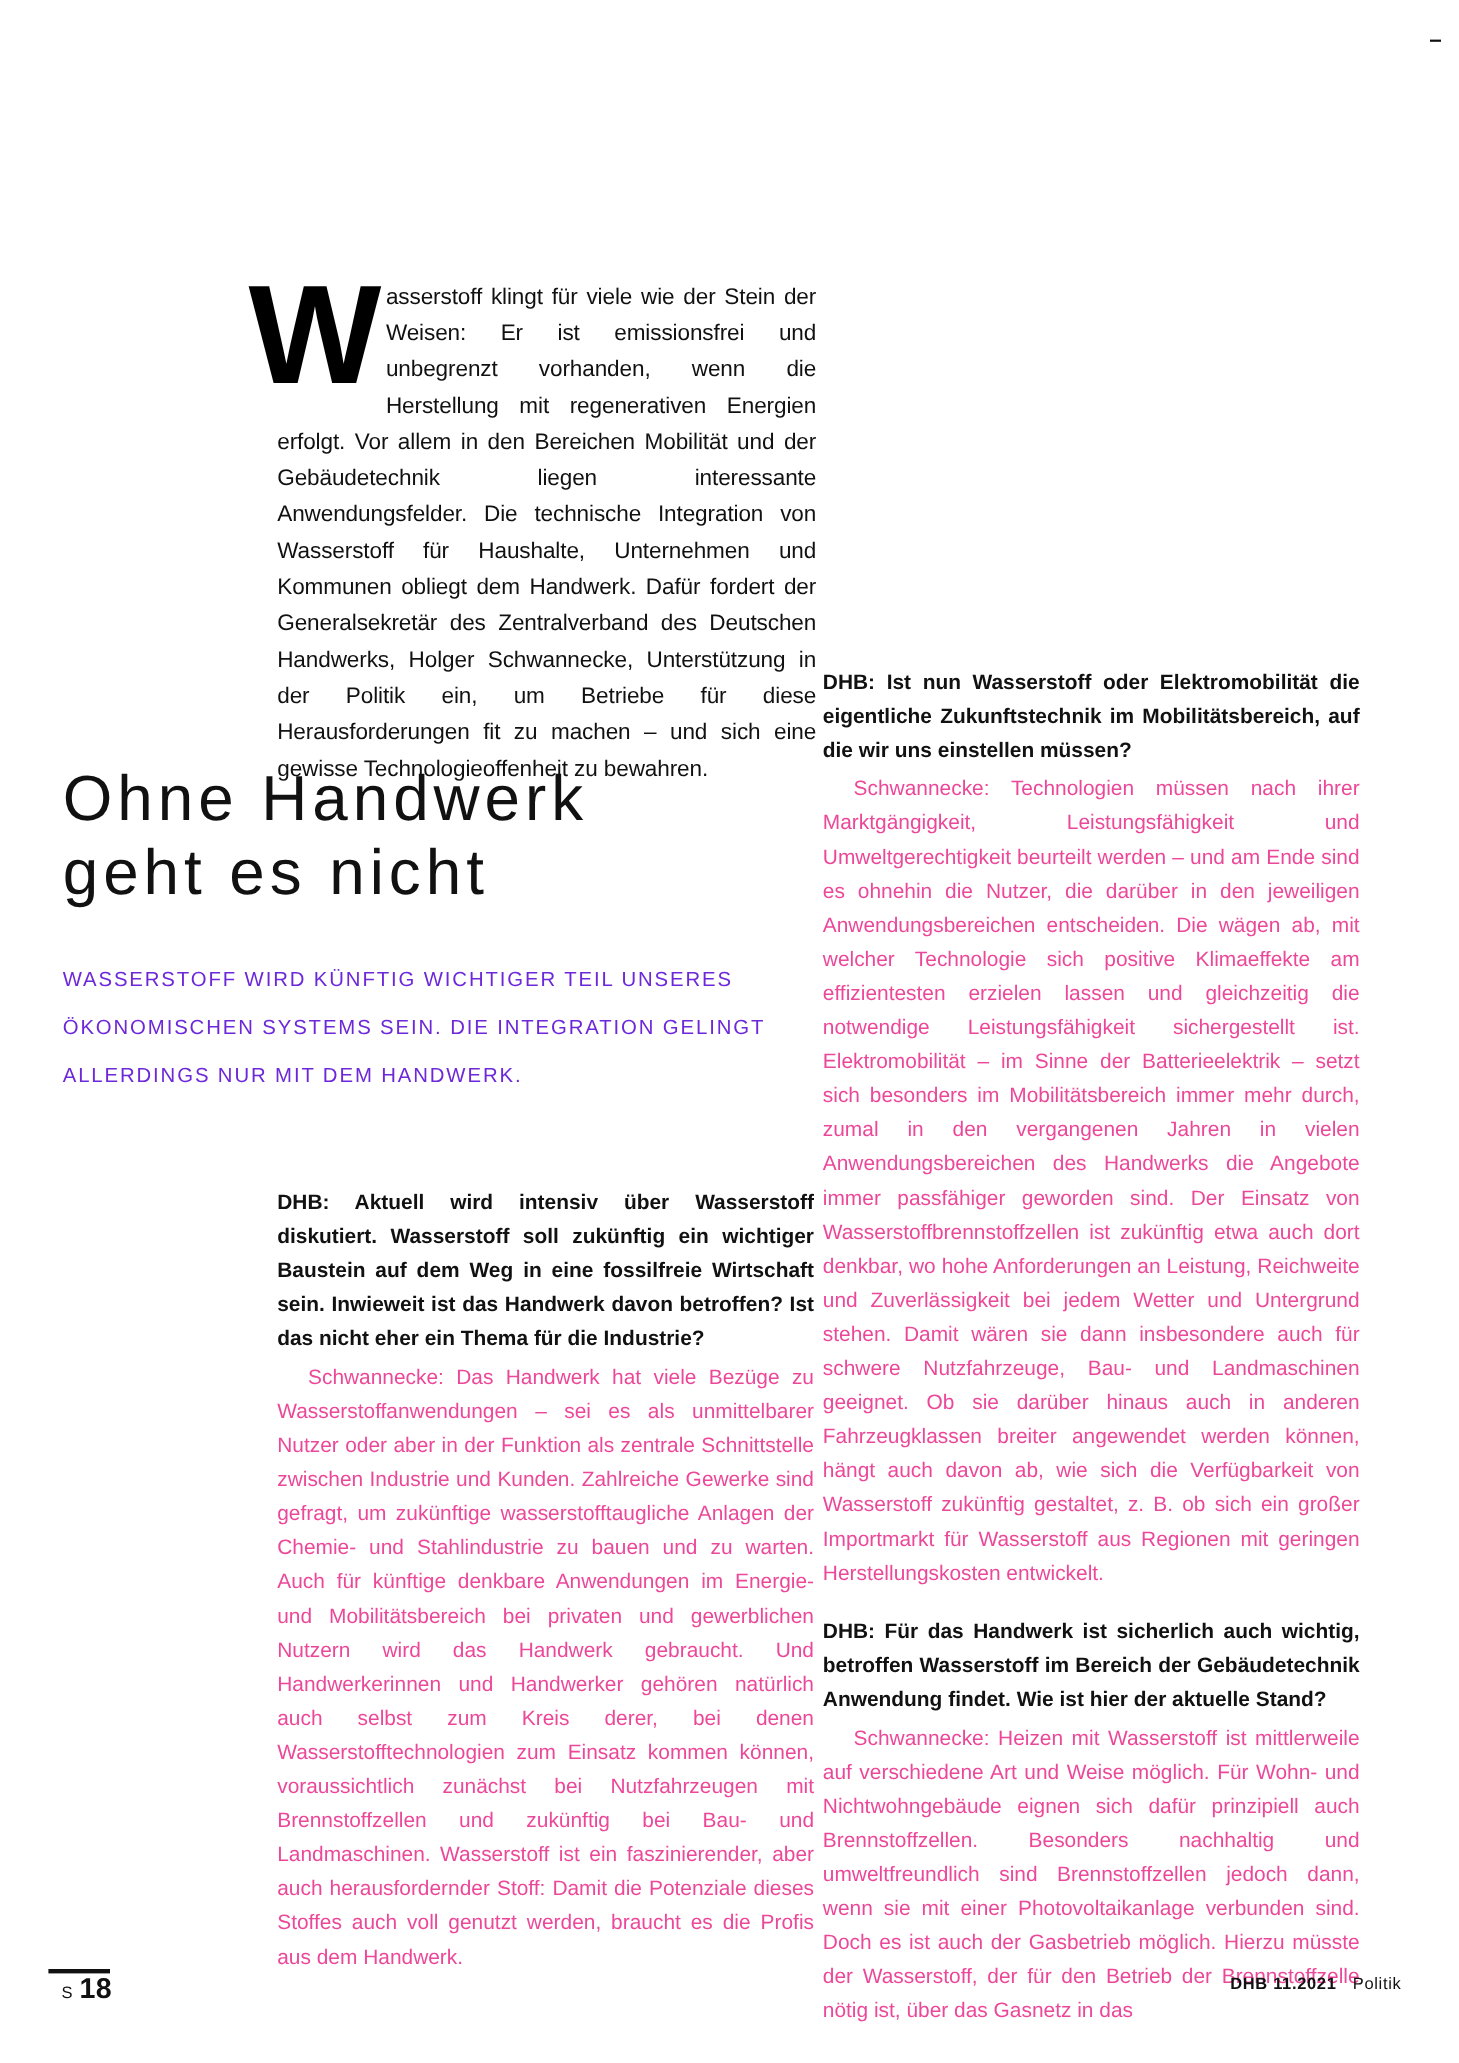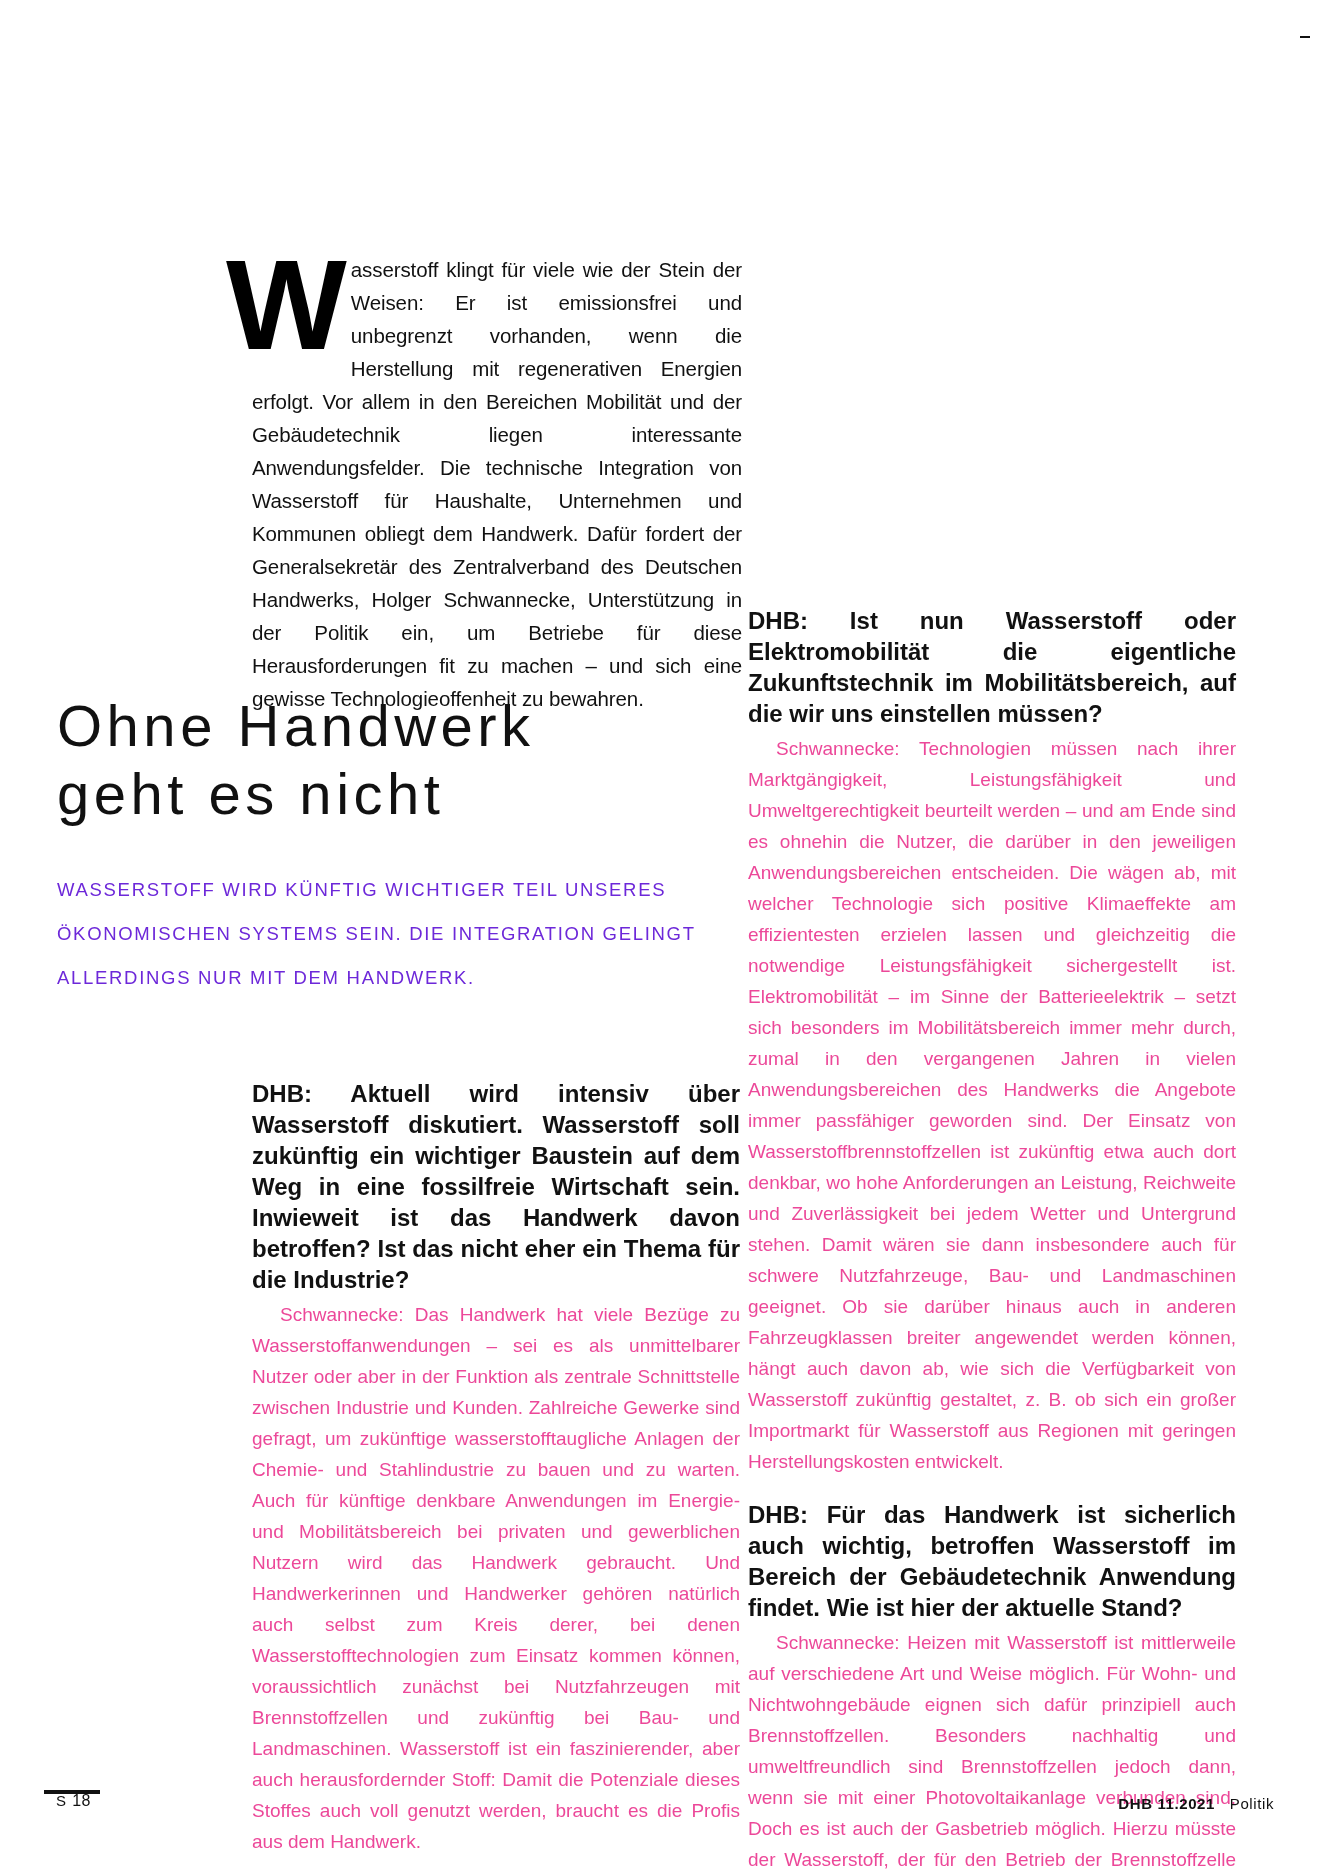--- a/index.html
+++ b/index.html
@@ -87,21 +87,21 @@
 
   .qa-left {
     position: absolute;
     left: 252px;
     top: 1078px;
     width: 488px;
   }
   .q {
     font-family: "Liberation Sans", sans-serif;
     font-weight: bold;
-    font-size: 24px;
+    font-size: 19px;
     line-height: 31px;
     color: #111;
     text-align: justify;
     margin: 0 0 4px 0;
   }
   .a {
     font-family: "Liberation Sans", sans-serif;
     font-size: 19px;
     line-height: 31px;
     color: #ec4899;
@@ -130,22 +130,22 @@
   .folio {
     position: absolute;
     left: 56px;
     top: 1792px;
     font-family: "Liberation Sans", sans-serif;
     font-size: 15px;
     color: #111;
     letter-spacing: 1px;
   }
   .folio .num {
-    font-weight: normal;
-    font-size: 16px;
+    font-weight: bold;
+    font-size: 26px;
     letter-spacing: 0.5px;
   }
   .footer-right {
     position: absolute;
     right: 52px;
     top: 1795px;
     font-family: "Liberation Sans", sans-serif;
     font-size: 15px;
     letter-spacing: 0.6px;
     color: #111;

